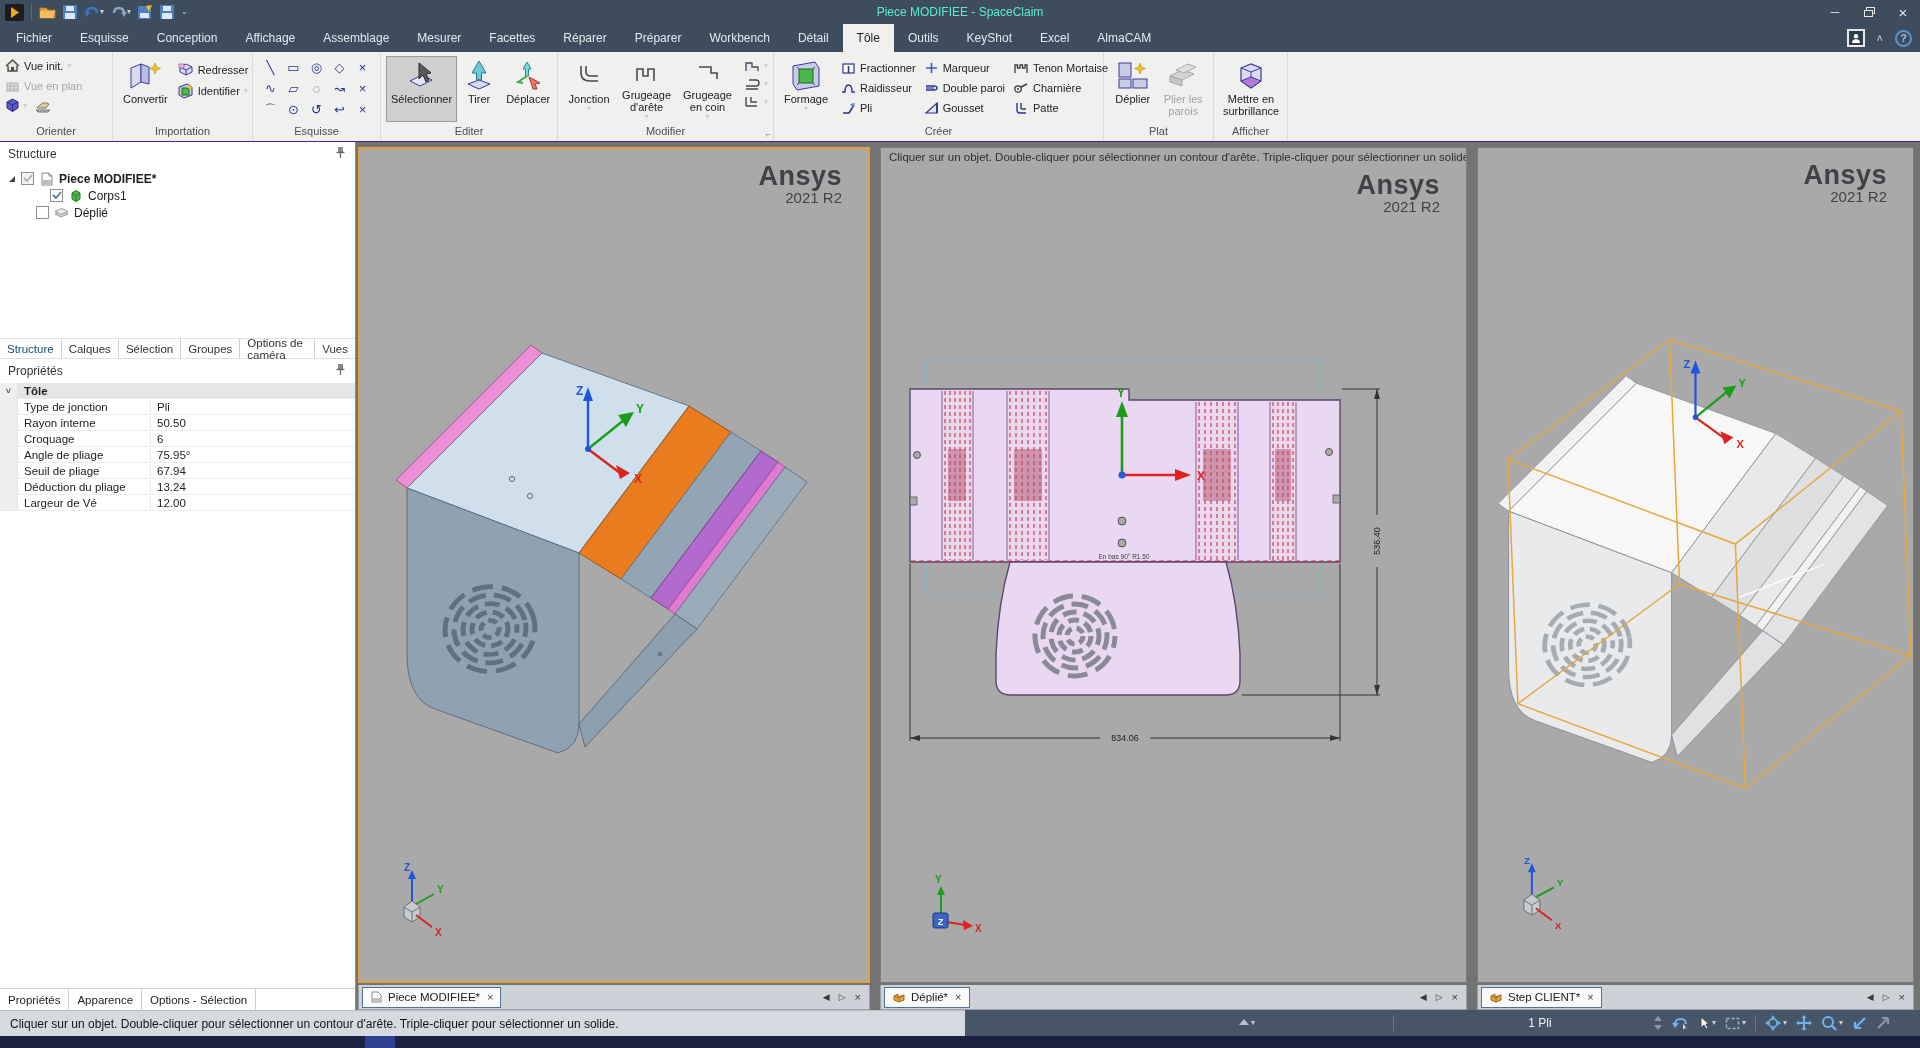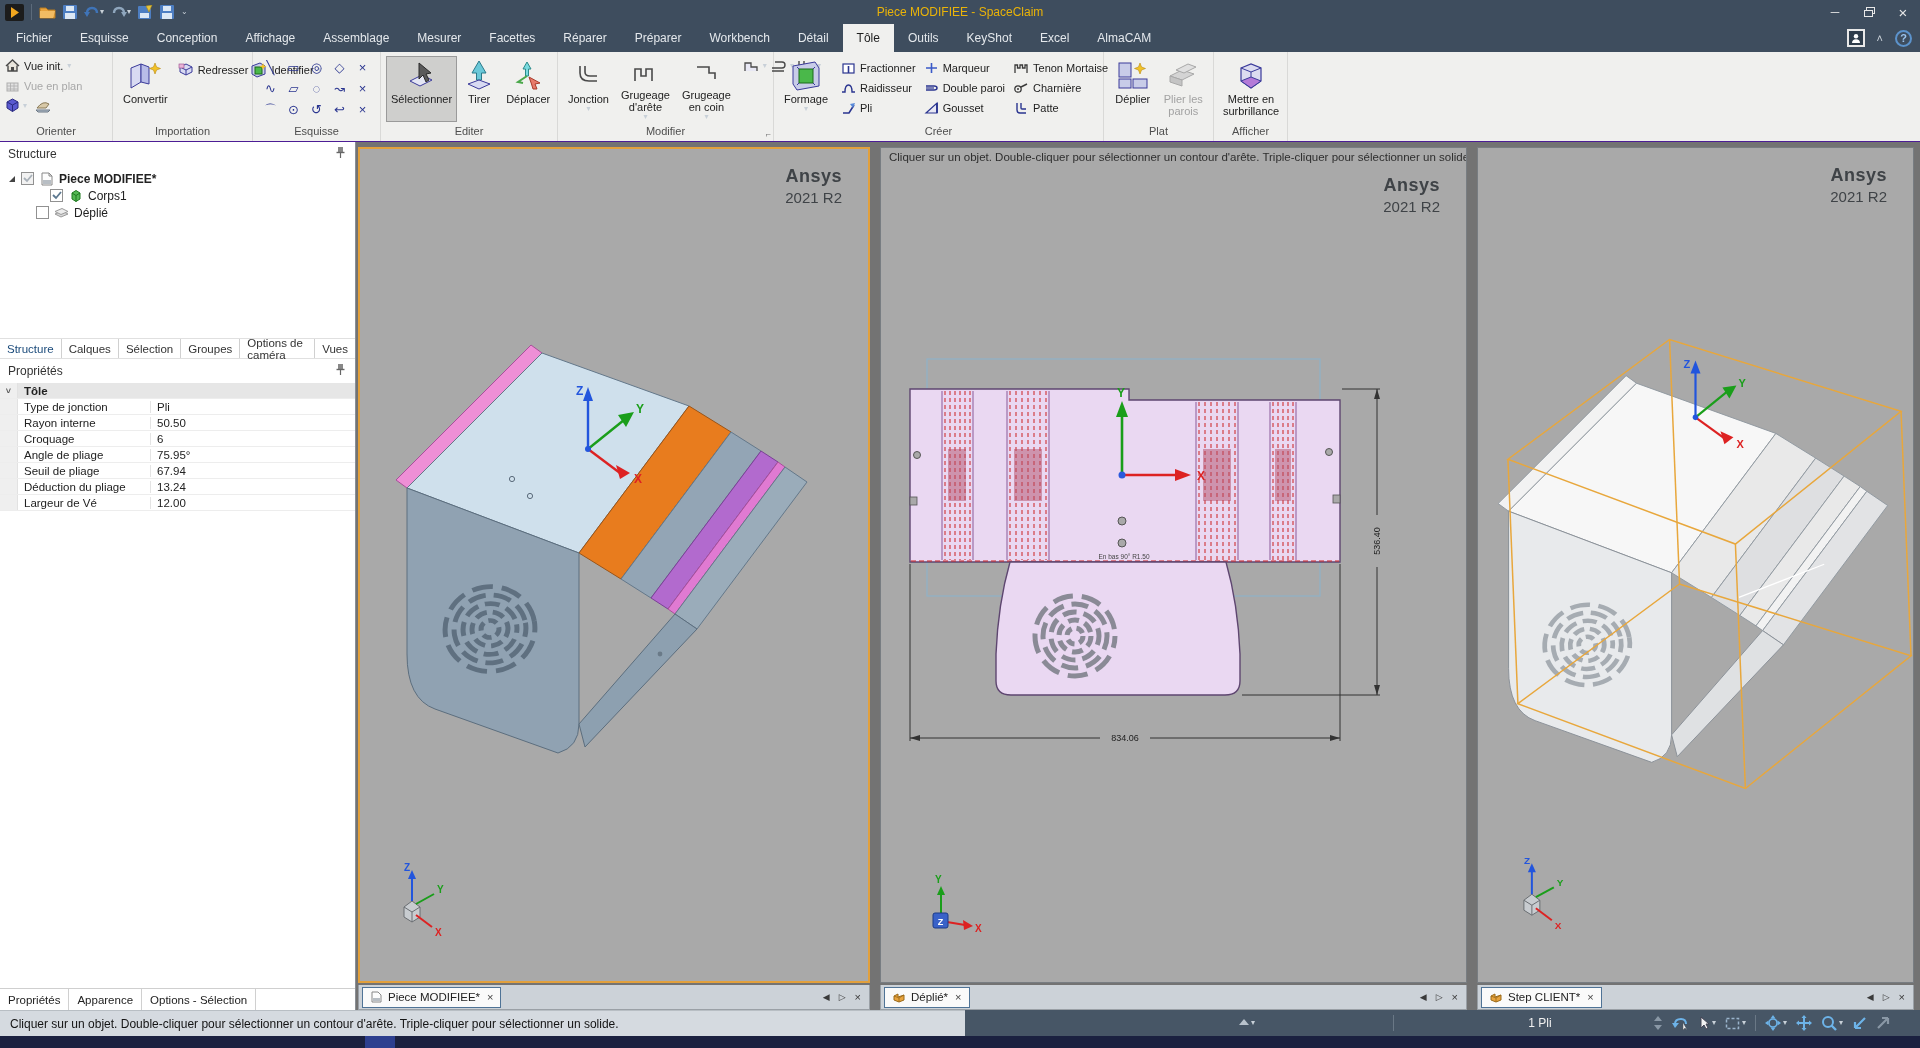--- a/index.html
+++ b/index.html
@@ -5,21 +5,21 @@
   * { margin:0; padding:0; box-sizing:border-box; }
   html,body { width:1920px; height:1048px; overflow:hidden; background:#9aa0a6;
     font-family:"Liberation Sans","DejaVu Sans",sans-serif; -webkit-font-smoothing:antialiased; }
 
   
   .titlebar { position:absolute; top:0; left:0; width:1920px; height:24px; background:#3e4d5e;
     display:flex; align-items:center; color:#fff; }
   .qat { display:flex; align-items:center; gap:7px; padding-left:5px; height:100%; }
   .qat-sep { width:1px; height:16px; background:#5c6b7b; }
   .qat-btn { display:flex; align-items:center; height:20px; cursor:default; }
-  .win-title { position:absolute; left:0; right:0; text-align:center; font-size:12px; color:#eab308; pointer-events:none; }
+  .win-title { position:absolute; left:0; right:0; text-align:center; font-size:12px; color:#5eead4; pointer-events:none; }
   .win-controls { position:absolute; right:0; top:0; display:flex; height:24px; }
   .win-btn { width:34px; height:24px; display:flex; align-items:center; justify-content:center; color:#e8e8e8; font-size:12px; }
   .caret { font-size:8px; color:#c8d0d8; line-height:1; }
 
   
   .menubar { position:absolute; top:24px; left:0; width:1920px; height:28px; background:#3e4d5e;
     display:flex; align-items:stretch; padding-left:2px; }
   .menu-item { color:#e4e8ec; font-size:12px; padding:0 14px; display:flex; align-items:center; }
   .menu-item.active { background:#f0f0ee; color:#1e1e1e; }
   .menu-right { position:absolute; right:8px; top:0; height:28px; display:flex; align-items:center; gap:12px; }
@@ -36,21 +36,21 @@
   .bigbtn { display:flex; flex-direction:column; align-items:center; justify-content:flex-start;
     padding:2px 4px; font-size:11px; color:#222; text-align:center; line-height:12px; border:1px solid transparent; }
   .bigbtn .ic { height:34px; display:flex; align-items:center; }
   .bigbtn.pressed { background:#cfcfcd; border:1px solid #9a9a9a; }
   .bigbtn.disabled { color:#a2a2a2; }
   .smallrow { display:flex; align-items:center; gap:4px; font-size:11px; color:#222; height:19px; white-space:nowrap; }
   .smallrow.disabled { color:#a8a8a8; }
   .sk-grid { display:grid; grid-template-columns:repeat(5,21px); grid-auto-rows:21px; column-gap:2px; margin-top:1px; }
   .sk { color:#2a3590; font-size:13px; display:flex; align-items:center; justify-content:center; }
   .launcher { position:absolute; right:2px; bottom:2px; color:#777; font-size:9px; }
-  .mini-col { display:flex; flex-direction:row; gap:2px; margin-left:4px; margin-top:2px; }
+  .mini-col { display:flex; flex-direction:column; gap:2px; margin-left:4px; margin-top:2px; }
   .mini-btn { display:flex; align-items:center; gap:3px; }
   .creer-col { display:flex; flex-direction:column; gap:1px; margin-left:8px; margin-top:2px; }
 
   
   .workspace { position:absolute; top:142px; left:0; width:1920px; height:868px; background:#737373; display:flex; }
   .left-panel { width:356px; background:#ffffff; border-right:1px solid #8a8f95; display:flex; flex-direction:column; font-size:12px; color:#222; }
   .panel-hdr { height:24px; padding:5px 8px 0 8px; position:relative; font-size:12px; color:#333; }
   .pin { position:absolute; right:10px; top:5px; }
   .tree { height:172px; padding-top:4px; }
   .tree-row { display:flex; align-items:center; height:17px; gap:5px; }
@@ -67,21 +67,21 @@
   .prow.sect { background:#e6e6e6; font-weight:bold; }
   .prow.sect .plabel { width:auto; }
   .bottom-tabs { margin-top:auto; height:22px; display:flex; align-items:center; border-top:1px solid #cfcfcf; font-size:11.5px; color:#222; }
   .bottom-tabs .ptab { padding:0 8px; border-right:1px solid #d0d0d0; height:100%; display:flex; align-items:center; }
 
   .vp-area { flex:1; display:flex; gap:10px; padding:5px 6px 0 2px; }
   .vp { display:flex; flex-direction:column; }
   .vp-canvas { flex:1; background:#a9a9a9; position:relative; border:1px solid #787d82; overflow:hidden; }
   .vp-canvas.active { border:2px solid #e2a03c; }
   .watermark { position:absolute; top:14px; right:26px; text-align:right; color:#3f4347; }
-  .watermark .wm1 { font-size:18px; font-weight:bold; letter-spacing:0.5px; line-height:26px; }
+  .watermark .wm1 { font-size:27px; font-weight:bold; letter-spacing:0.5px; line-height:26px; }
   .watermark .wm2 { font-size:15px; line-height:18px; }
   .vp-hint { position:absolute; top:3px; left:8px; right:0; font-size:11.5px; color:#2e2e2e; white-space:nowrap; overflow:hidden; }
   .vp-tabs { height:25px; margin-top:2px; background:#ccd2d8; display:flex; align-items:center; border:1px solid #9aa0a6; border-top:none; }
   .doc-tab { display:flex; align-items:center; gap:5px; background:#fafafa; border:1px solid #4f7396; height:21px; margin-left:3px; padding:0 7px; font-size:11.5px; color:#222; }
   .doc-tab .x { color:#444; font-size:11px; margin-left:2px; }
   .tab-nav { margin-left:auto; display:flex; align-items:center; gap:9px; padding-right:8px; color:#3a3a3a; font-size:9px; }
   .model-svg { position:absolute; inset:0; width:100%; height:100%; }
 
   
   .statusbar { position:absolute; top:1010px; left:0; width:1920px; height:26px; display:flex; }

